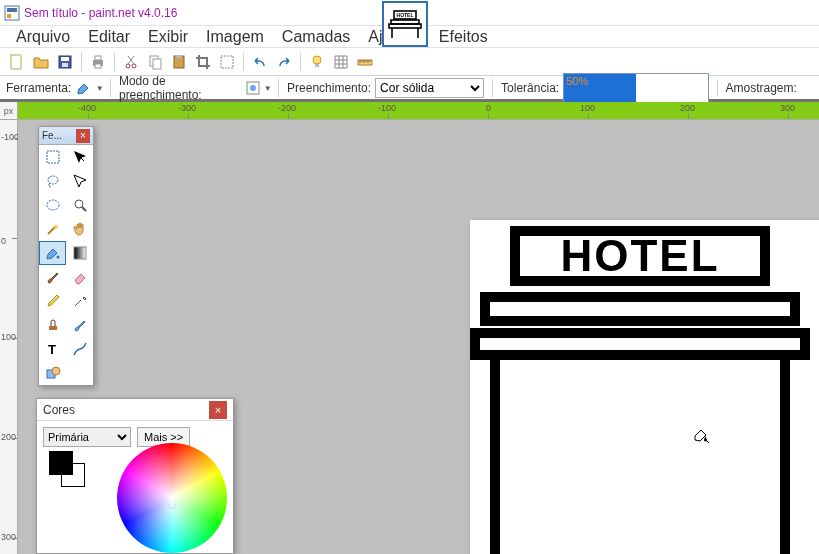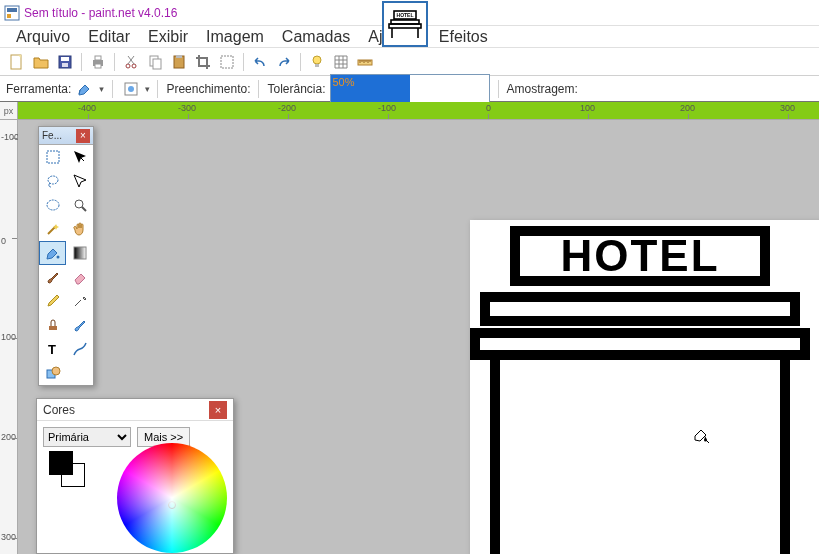--- a/index.html
+++ b/index.html
@@ -13,21 +13,21 @@
 
 .menubar { height: 22px; background: #fff; display: flex; align-items: center; padding-left: 8px; gap: 2px; border-bottom: 1px solid #e0e0e0; }
 .menubar .menu-item { padding: 2px 8px; font-size: 16px; color: #333; cursor: default; }
 
 
 .toolbar { height: 28px; background: #fff; display: flex; align-items: center; padding-left: 6px; gap: 2px; border-bottom: 1px solid #d0d0d0; }
 .toolbar .tb-btn { width: 22px; height: 22px; display: flex; align-items: center; justify-content: center; border: 1px solid transparent; }
 .toolbar .sep { width: 1px; height: 18px; background: #d0d0d0; margin: 0 3px; }
 
 
-.optionsbar { height: 26px; background: #fff; display: flex; align-items: center; padding-left: 6px; gap: 4px; border-bottom: 1px solid #737373; font-size: 12px; }
+.optionsbar { height: 26px; background: #fff; display: flex; align-items: center; padding-left: 6px; gap: 4px; border-bottom: 3px solid #737373; font-size: 12px; }
 .optionsbar .label { color: #333; }
 .optionsbar .icon-btn { width: 20px; height: 20px; display: flex; align-items: center; justify-content: center; }
 .optionsbar .small-sep { width: 1px; height: 18px; background: #d0d0d0; margin: 0 4px; }
 .optionsbar select { font-size: 12px; height: 20px; border: 1px solid #aaa; background: #fff; width: 120px; }
 .optionsbar .tolerance-box { position: relative; width: 160px; height: 30px; border: 1px solid #7a99b8; background: #fff; }
 .optionsbar .tolerance-fill { position: absolute; left: 0; top: 0; bottom: 0; background: #1e6fd6; }
 .optionsbar .tolerance-text { position: absolute; left: 2px; top: 1px; font-size: 11px; color: #fff; mix-blend-mode: difference; }
 
 
 .thumb-strip { position: absolute; top: 0; left: 382px; height: 48px; display: flex; align-items: center; }
@@ -214,29 +214,33 @@
 <div class="optionsbar">
   <span class="label">Ferramenta:</span>
   <span class="icon-btn">
       <svg width="16" height="16">
         <path d="M3 9l5-5 4 4-5 5-5 1z" fill="#6aa8e8" stroke="#2f6fb3"></path>
         <path d="M3 9l-1 4" stroke="#2f6fb3"></path>
       </svg>
     </span>
   <span style="font-size:9px;color:#555;">▾</span>
   <div class="small-sep"></div>
+  <span class="label">Modo de preenchimento:</span>
   <span class="icon-btn">
       <svg width="16" height="16">
         <rect x="2" y="2" width="12" height="12" fill="none" stroke="#888"></rect>
         <circle cx="8" cy="8" r="3" fill="#6aa8e8"></circle>
       </svg>
     </span>
   <span style="font-size:9px;color:#555;">▾</span>
   <div class="small-sep"></div>
   <span class="label">Preenchimento:</span>
+  <select>
+    <option>Cor sólida</option>
+  </select>
   <div class="small-sep"></div>
   <span class="label">Tolerância:</span>
   <div class="tolerance-box">
     <div class="tolerance-fill" style="width:50%"></div>
     <span class="tolerance-text">50%</span>
   </div>
   <div class="small-sep"></div>
   <span class="label">Amostragem:</span>
   <span class="icon-btn"></span>
 </div>

